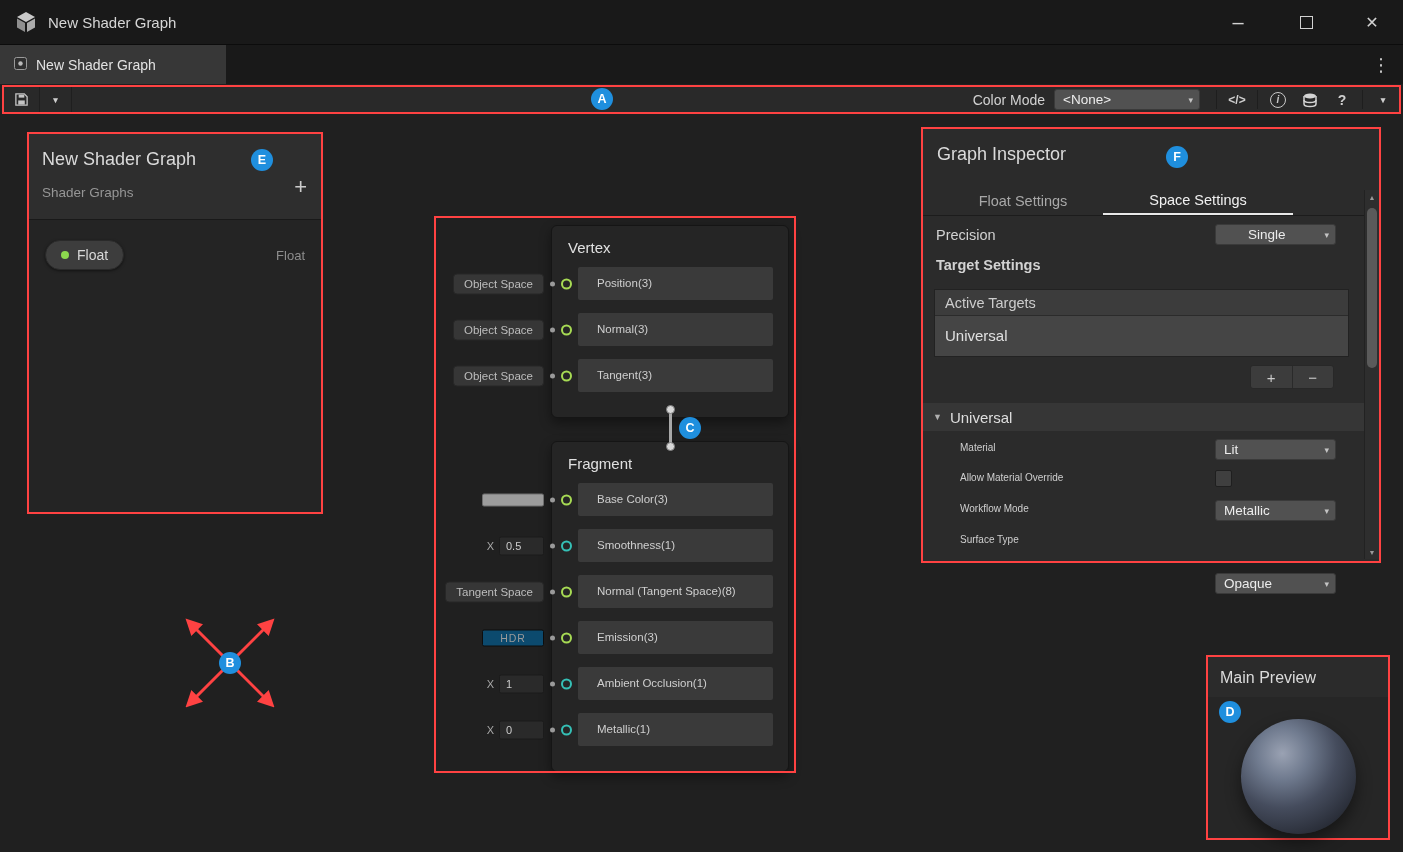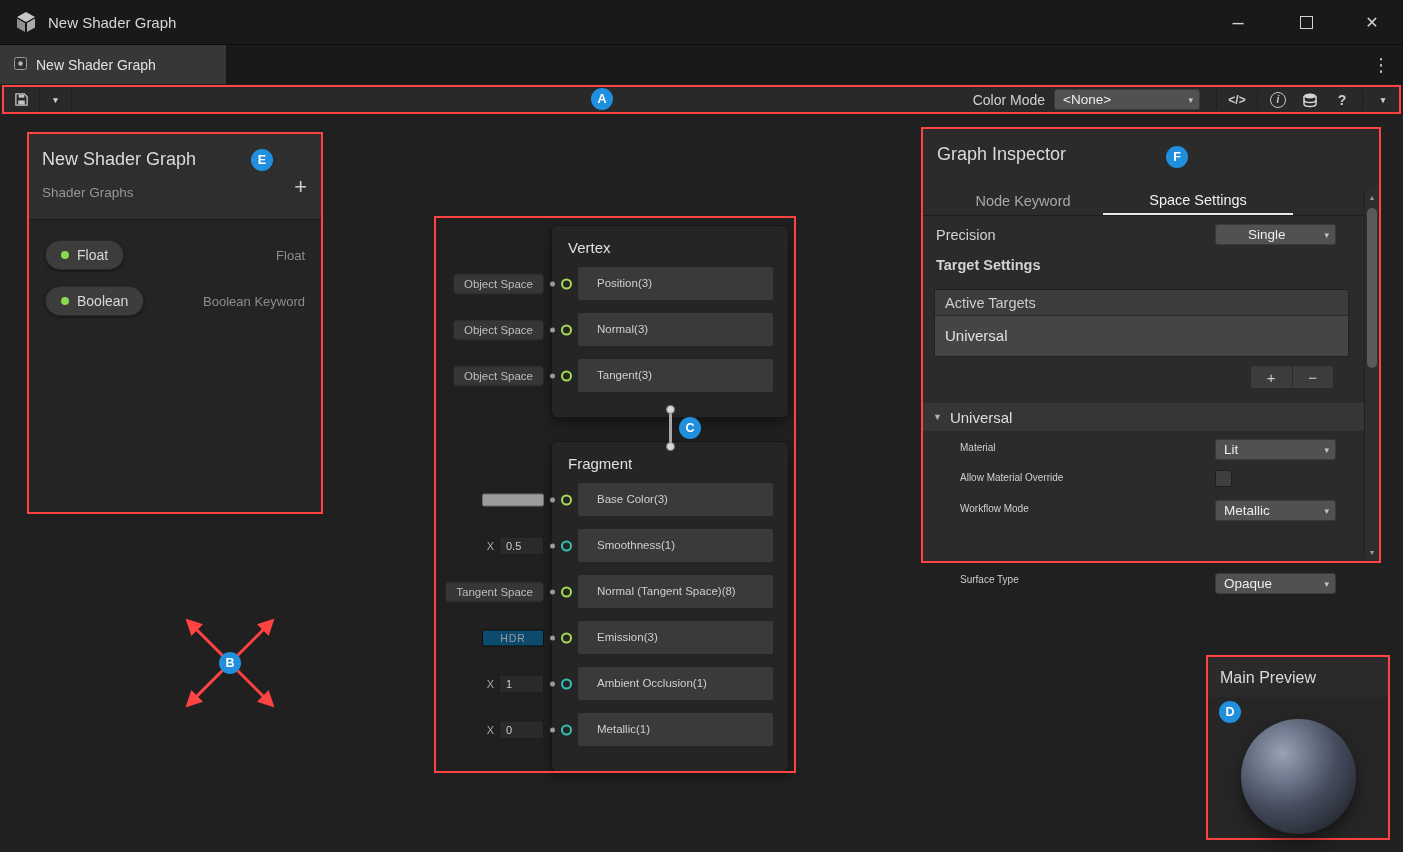--- a/index.html
+++ b/index.html
@@ -180,27 +180,20 @@
       <div class="badge" style="left:222px;top:15px;">E</div>
     </div>
     <div class="bb-body">
       <div class="bb-item">
         <span class="bb-pill">
           <span class="bb-dot"></span>
           <span>Float</span>
         </span>
         <span class="bb-type">Float</span>
       </div>
-      <div class="bb-item">
-        <span class="bb-pill">
-          <span class="bb-dot"></span>
-          <span>Boolean</span>
-        </span>
-        <span class="bb-type">Boolean Keyword</span>
-      </div>
     </div>
   </div>
 
   <div class="ann" style="left:434px;top:216px;width:362px;height:557px;"></div>
 
   <div class="node" style="left:551px;top:225px;">
     <div class="node-title">Vertex</div>
     <div class="node-row">
       <span class="row-widget">
           <span class="gpill">Object Space</span>
@@ -299,21 +292,21 @@
       <line x1="67" y1="67" x2="26" y2="108" marker-end="url(#arr)"></line>
       <line x1="67" y1="67" x2="108" y2="108" marker-end="url(#arr)"></line>
     </g>
   </svg>
   <div class="badge" style="left:219px;top:652px;">B</div>
 
   <div class="inspector">
     <span class="gi-title">Graph Inspector</span>
     <div class="badge" style="left:243px;top:17px;">F</div>
     <div class="gi-tabs">
-      <span class="gi-tab t1">Node Keyword</span>
+      <span class="gi-tab t1">Float Settings</span>
       <span class="gi-tab t2 active">Space Settings</span>
     </div>
 
     <span class="gi-row-label" style="top:98px;">Precision</span>
     <span class="dd gi-dd" style="top:95px;padding-left:32px;">
       <span>Single</span>
       <span class="arrow">▾</span>
     </span>
 
     <span class="gi-row-label bold" style="top:128px;">Target Settings</span>
@@ -340,21 +333,21 @@
 
     <span class="prop-label" style="top:343px;">Allow Material Override</span>
     <span class="checkbox" style="top:341px;"></span>
 
     <span class="prop-label" style="top:374px;">Workflow Mode</span>
     <span class="dd gi-dd" style="top:371px;">
       <span>Metallic</span>
       <span class="arrow">▾</span>
     </span>
 
-    <span class="prop-label" style="top:405px;margin-top:40px;">Surface Type</span>
+    <span class="prop-label" style="top:405px;">Surface Type</span>
     <span class="dd gi-dd" style="top:424px;margin-top:20px;">
       <span>Opaque</span>
       <span class="arrow">▾</span>
     </span>
 
     <div class="scrollbar">
       <span class="scroll-arrow sa-up">▲</span>
       <span class="scroll-thumb"></span>
       <span class="scroll-arrow sa-down">▼</span>
     </div>

